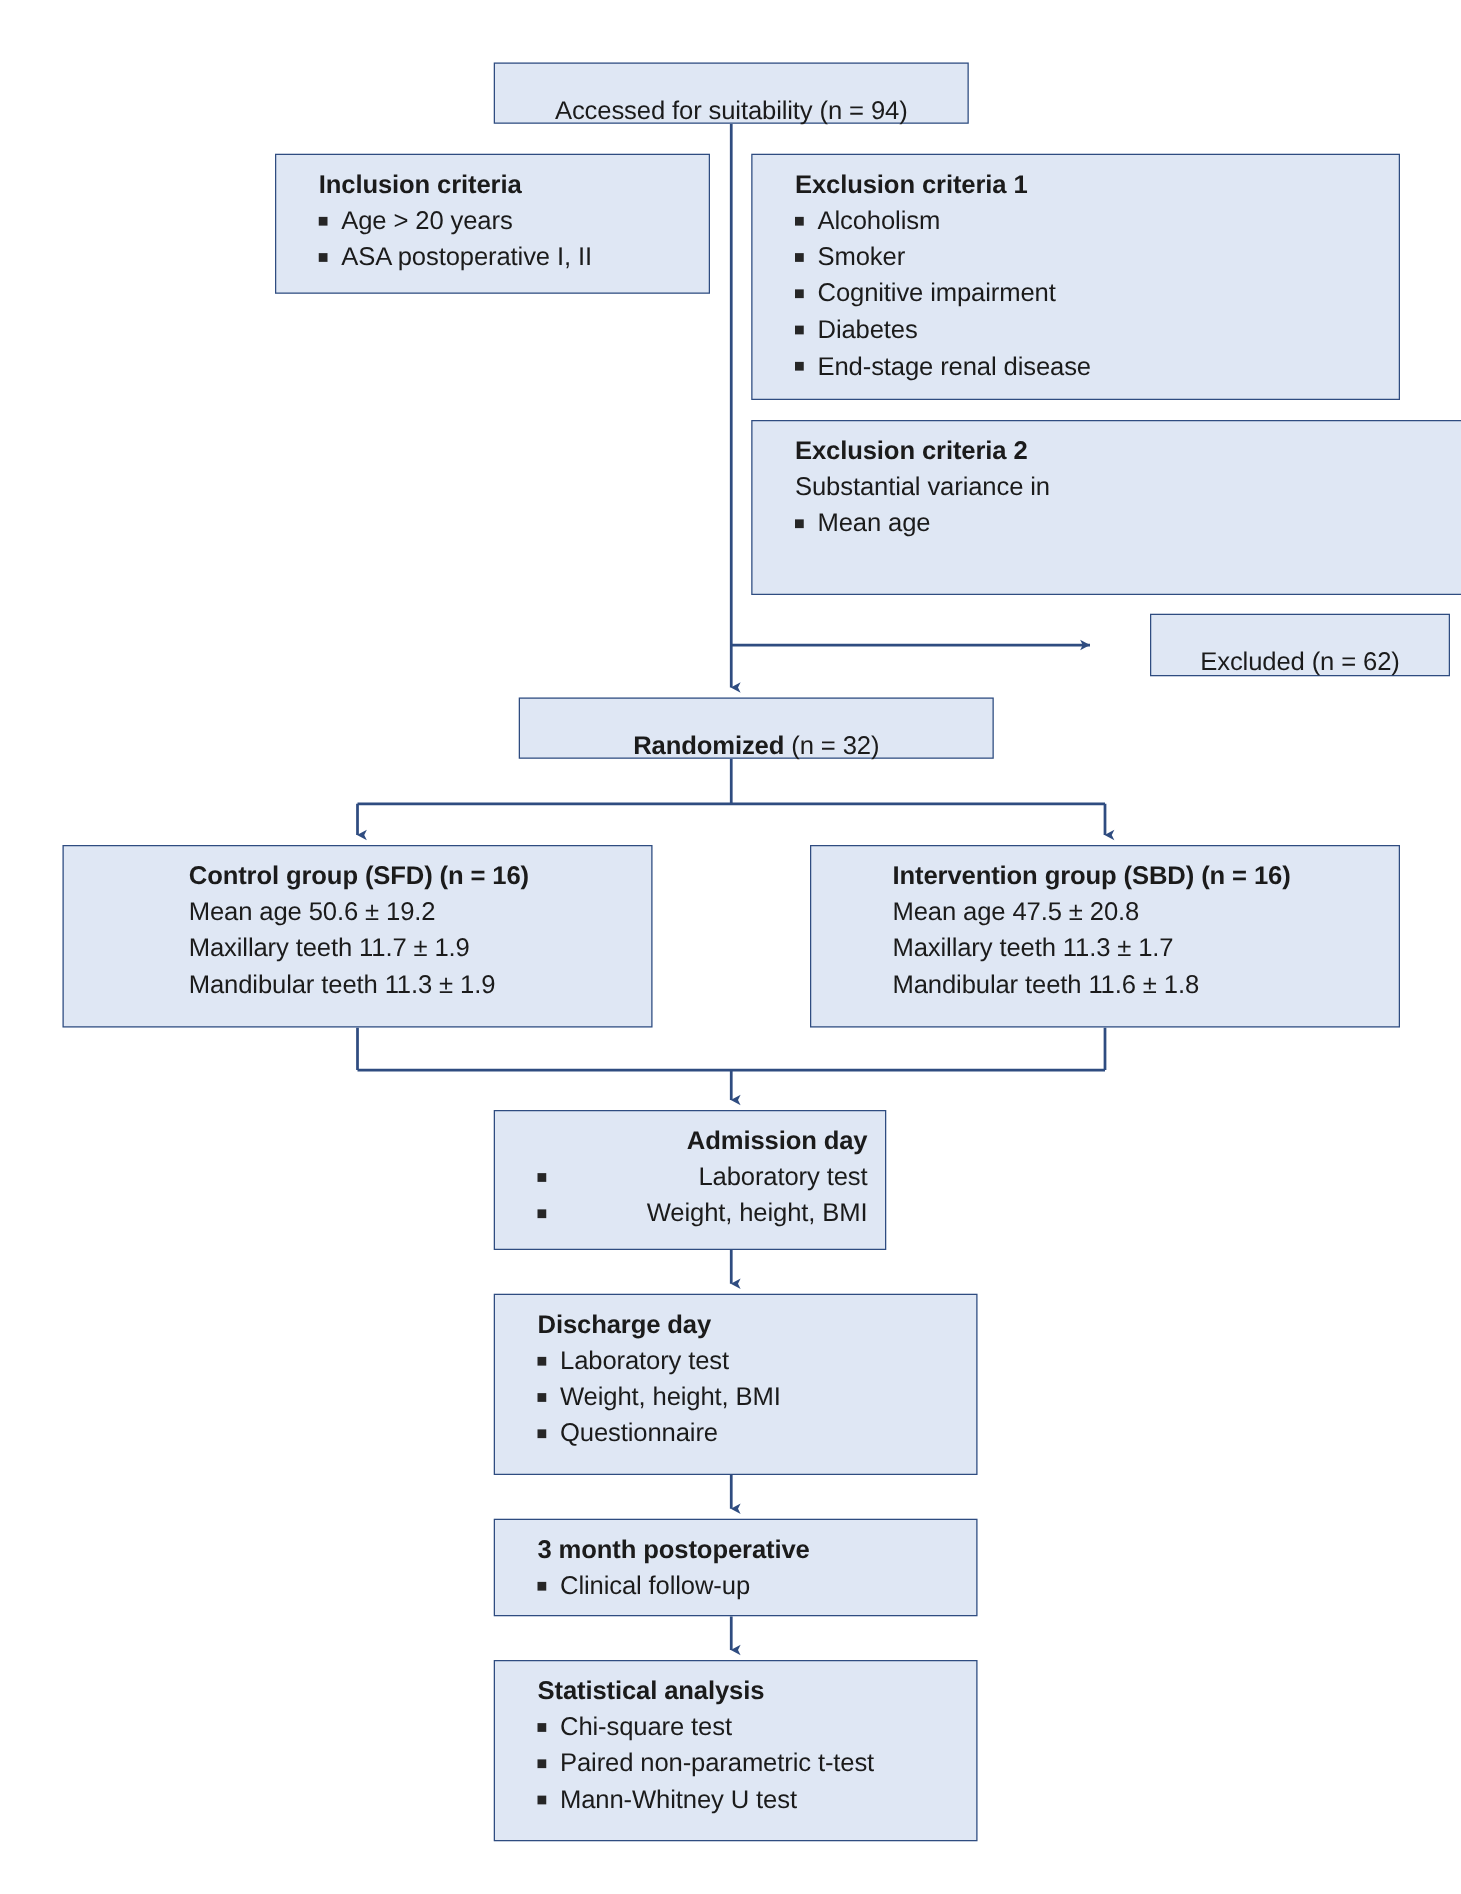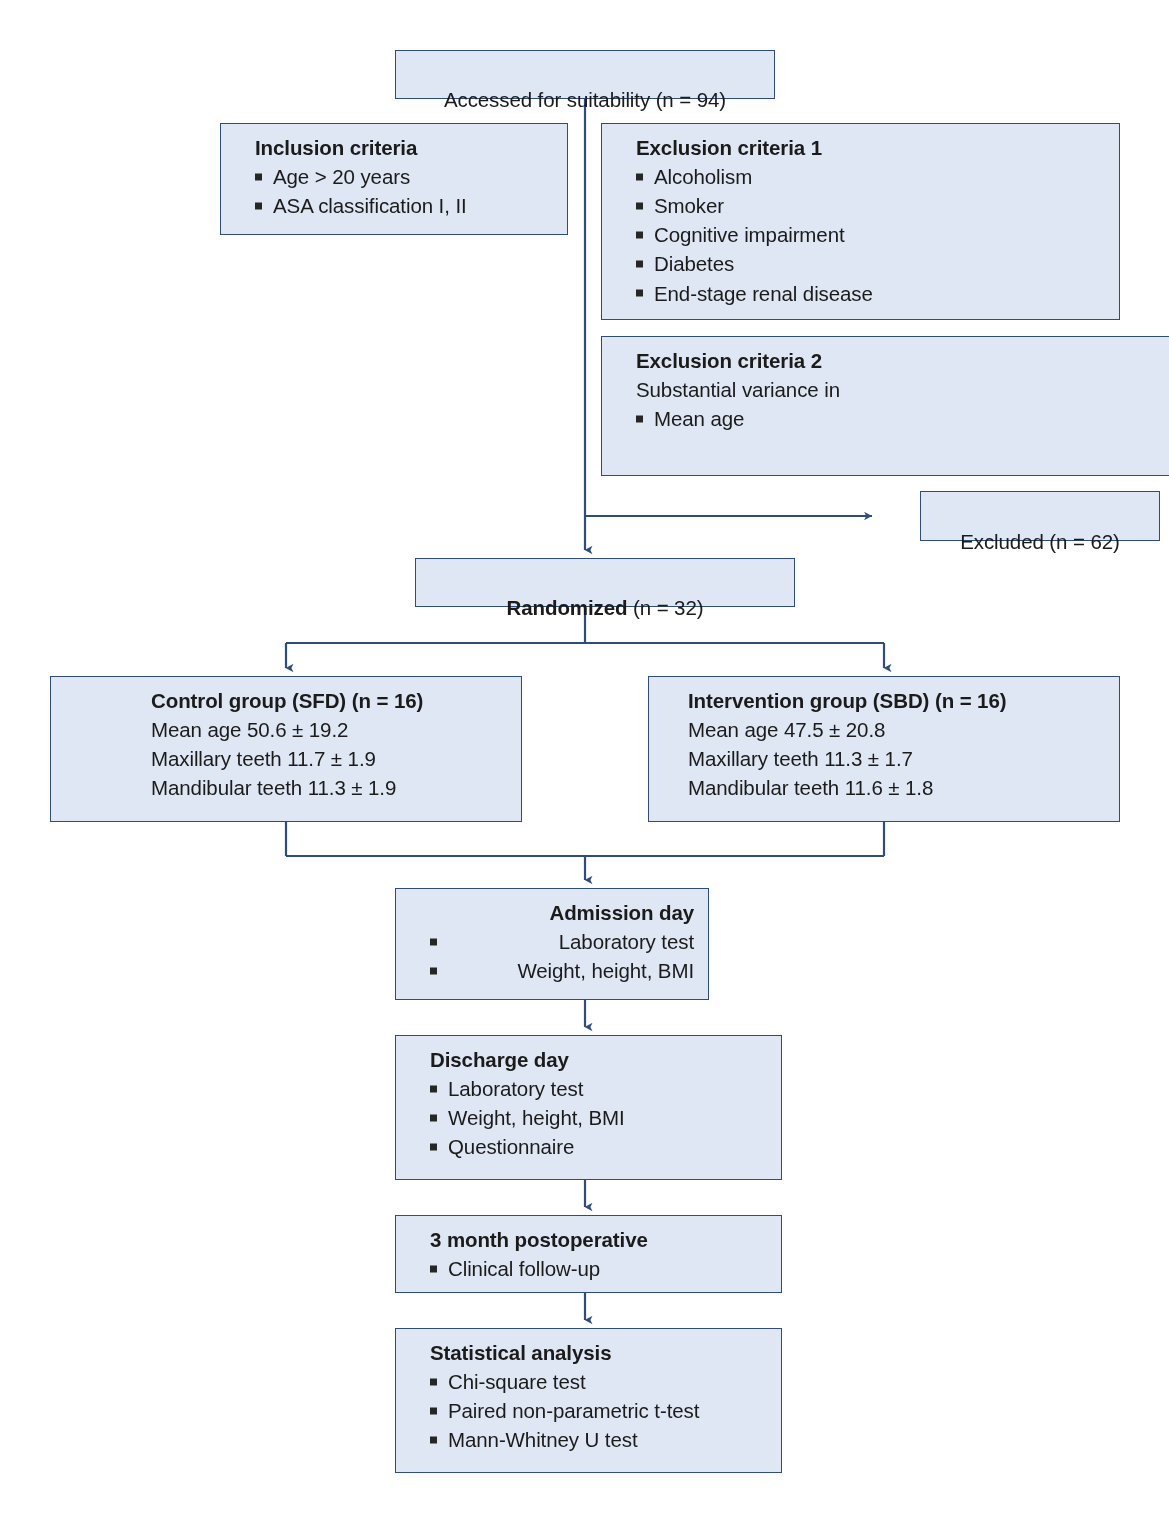--- a/index.html
+++ b/index.html
@@ -34,21 +34,21 @@
     border: 1.6px solid #2f4c80;
     z-index: 2;
   }
   .node-inner {
     padding: 9px 14px 10px 34px;
   }
   .center .node-inner {
     padding: 14px;
     height: 100%;
     display: flex;
-    align-items: flex-end;
+    align-items: center;
     justify-content: center;
   }
   .title {
     font-weight: bold;
     font-size: 20.5px;
     line-height: 1.42;
     letter-spacing: -0.1px;
     white-space: nowrap;
   }
   .plain-line {
@@ -145,21 +145,21 @@
   <div class="node" id="node-inclusion">
     <div class="node-inner">
       <div class="title">Inclusion criteria</div>
       <ul class="bullets">
         <li>
           <span class="bullet-mark"></span>
           <span>Age &gt; 20 years</span>
         </li>
         <li>
           <span class="bullet-mark"></span>
-          <span>ASA classification I, II</span>
+          <span>ASA postoperative I, II</span>
         </li>
       </ul>
     </div>
   </div>
 
   <div class="node" id="node-exclusion1">
     <div class="node-inner">
       <div class="title">Exclusion criteria 1</div>
       <ul class="bullets">
         <li>
@@ -214,21 +214,21 @@
   <div class="node" id="node-control">
     <div class="node-inner" style="padding-left:100px;">
       <div class="title">Control group (SFD) (n = 16)</div>
       <div class="plain-line">Mean age 50.6 ± 19.2</div>
       <div class="plain-line">Maxillary teeth 11.7 ± 1.9</div>
       <div class="plain-line">Mandibular teeth 11.3 ± 1.9</div>
     </div>
   </div>
 
   <div class="node" id="node-intervention">
-    <div class="node-inner" style="padding-left:39px;">
+    <div class="node-inner" style="padding-left:65px;">
       <div class="title">Intervention group (SBD) (n = 16)</div>
       <div class="plain-line">Mean age 47.5 ± 20.8</div>
       <div class="plain-line">Maxillary teeth 11.3 ± 1.7</div>
       <div class="plain-line">Mandibular teeth 11.6 ± 1.8</div>
     </div>
   </div>
 
   <div class="node" id="node-admission">
     <div class="node-inner">
       <div class="title">Admission day</div>

